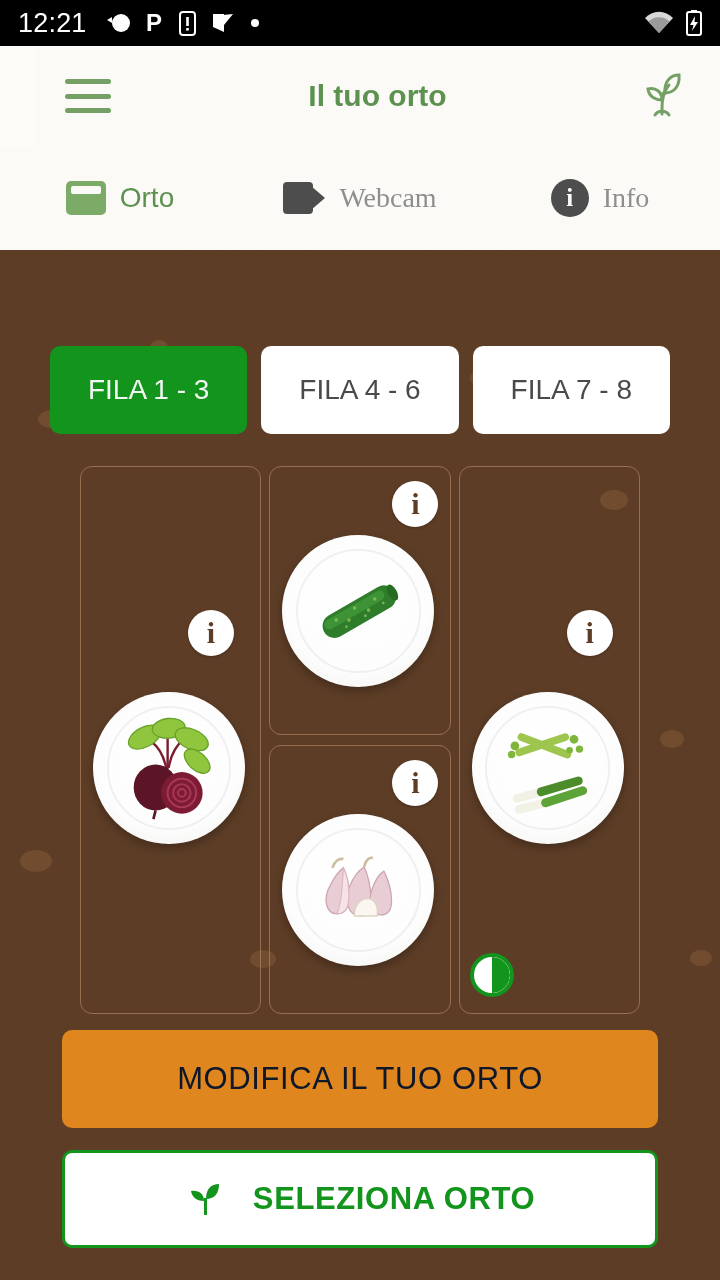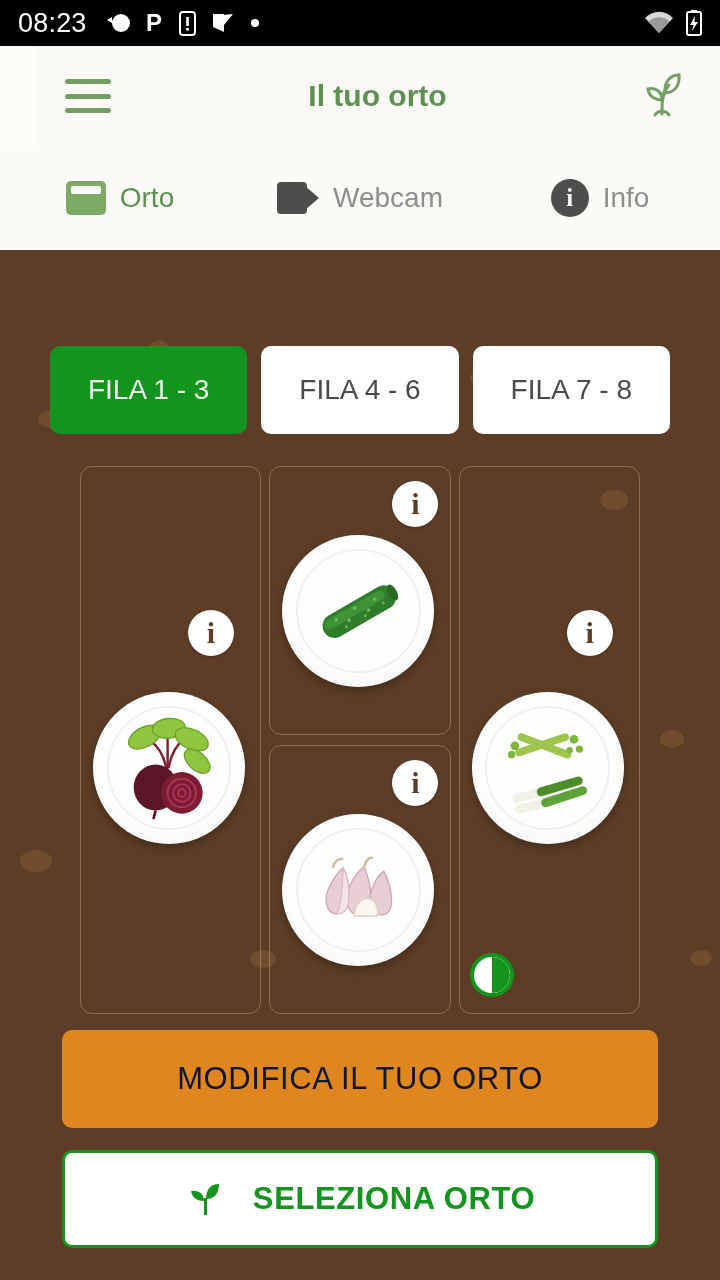--- a/index.html
+++ b/index.html
@@ -39,21 +39,21 @@
     width:56px; height:56px; display:flex; align-items:center; justify-content:center; }
 
   
   .tabbar{
     height:104px; background:#fbfaf7; display:flex; align-items:center;
     position:relative; z-index:30;
   }
   .tab{ flex:1; display:flex; align-items:center; justify-content:center; gap:14px; cursor:pointer; }
   .tab-label{ font-size:28px; }
   .tab.active .tab-label{ color:#5d9150; }
-  .tab.inactive .tab-label{ color:#8e8e8e; }
+  .tab.inactive .tab-label{ color:#8e8e8e;font-family:Liberation Serif, serif; }
   .ic-orto{ width:40px; height:34px; border-radius:5px; background:#7cab68; position:relative; }
   .ic-orto:after{ content:""; position:absolute; left:5px; right:5px; top:5px; height:8px;
     background:#fbfaf7; border-radius:2px; }
   .ic-cam{ width:42px; height:32px; position:relative; }
   .ic-cam:before{ content:""; position:absolute; left:0; top:0; width:30px; height:32px;
     background:#4d4d4d; border-radius:4px; }
   .ic-cam:after{ content:""; position:absolute; right:0; top:4px;
     border-top:12px solid transparent; border-bottom:12px solid transparent;
     border-left:14px solid #4d4d4d; }
   .ic-info{ width:38px; height:38px; border-radius:50%; background:#4d4d4d;
@@ -131,21 +131,21 @@
     margin-top:22px; height:98px; background:#fff; border:3px solid #13941d;
     border-radius:10px; width:100%; color:#13941d; font-size:31px; font-weight:700;
     letter-spacing:.6px; cursor:pointer; display:flex; align-items:center;
     justify-content:center; gap:28px;
   }
 </style>
 </head>
 <body>
 
 <div class="statusbar">
-  <div class="sb-time">08:23</div>
+  <div class="sb-time">12:21</div>
   <div class="sb-left-icons">
     <svg class="sb-ic" width="26" height="22" viewBox="0 0 26 22">
       <circle cx="16" cy="11" r="9" fill="#fff"></circle>
       <path d="M7 5 L2 8 L7 11 Z" fill="#fff"></path>
     </svg>
     <svg class="sb-ic" width="18" height="24" viewBox="0 0 18 24">
       <text x="0" y="20" font-family="Liberation Sans, sans-serif" font-size="24" font-weight="700" fill="#fff">P</text>
     </svg>
     <svg class="sb-ic" width="17" height="25" viewBox="0 0 17 25">
       <rect x="1" y="1" width="15" height="23" rx="3" fill="none" stroke="#fff" stroke-width="2"></rect>

